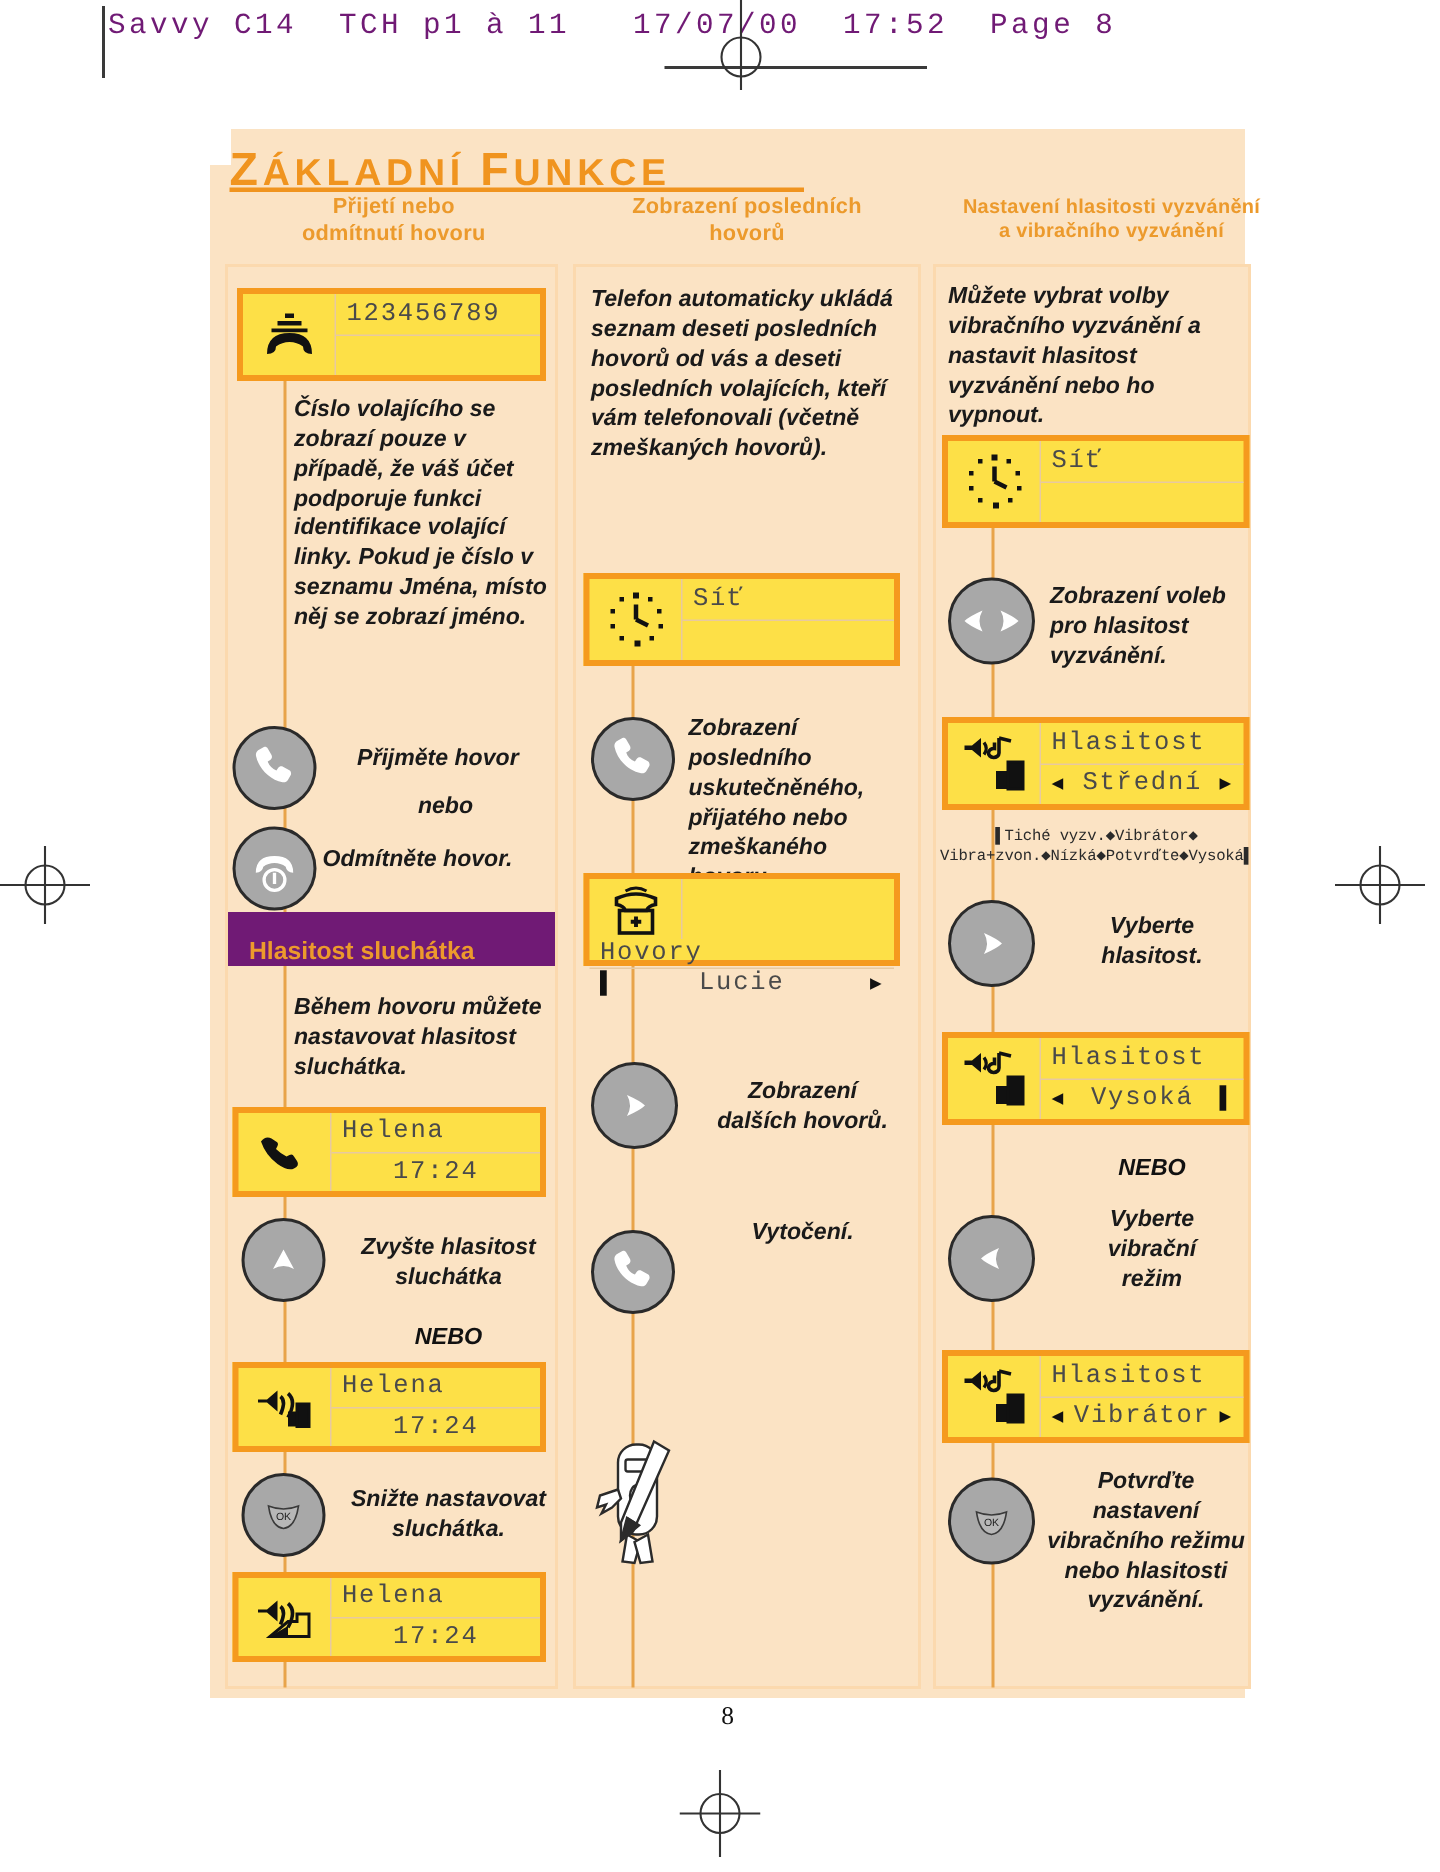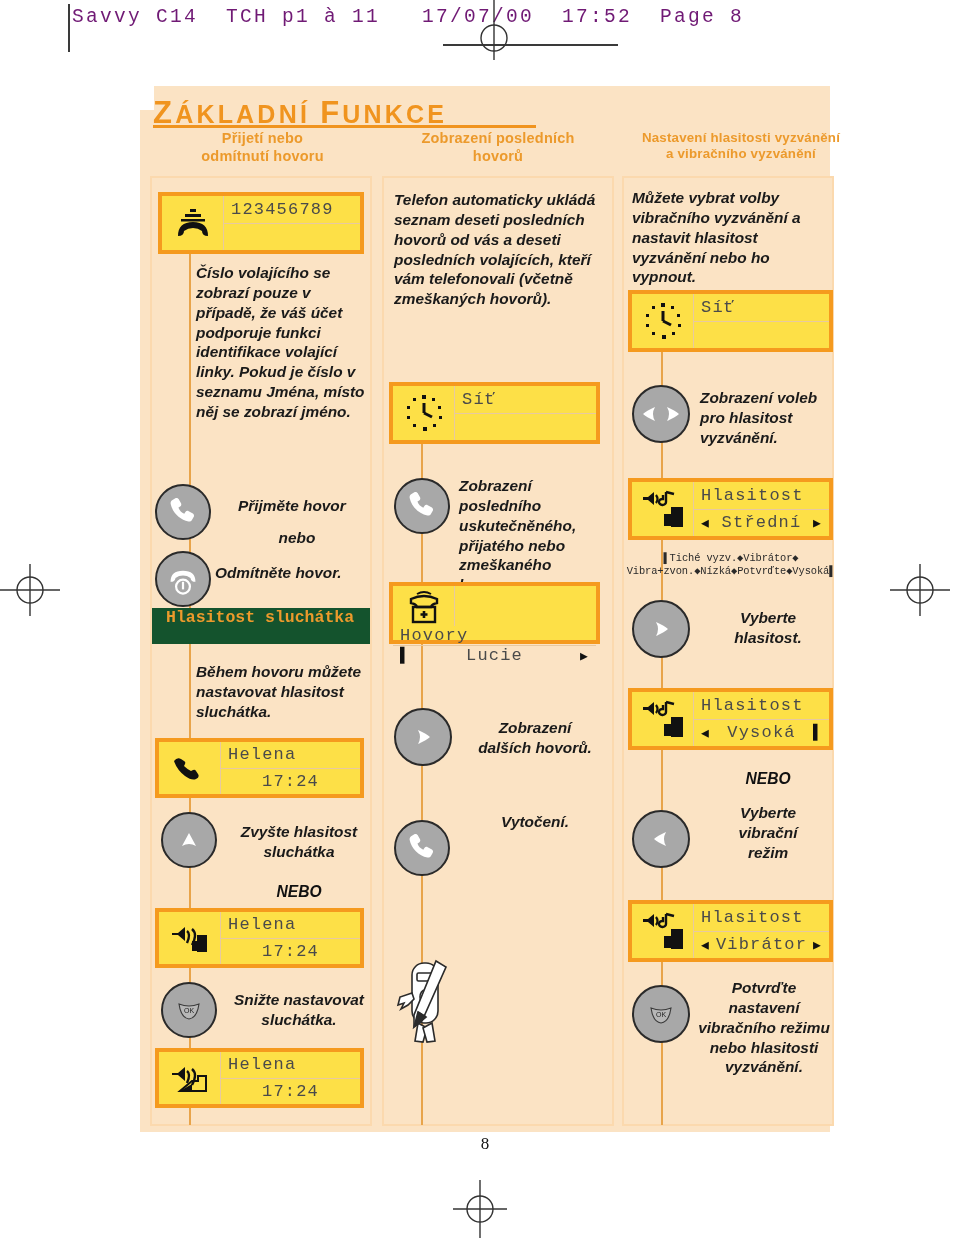--- a/index.html
+++ b/index.html
@@ -164,22 +164,22 @@
   }
   .body-txt.c { text-align: center; }
   .note-txt {
     position: absolute;
     font-size: 15.2px; line-height: 1.30;
     font-weight: bold; font-style: italic;
     color: #f0b35e;
   }
   .sub-band {
     position: absolute;
-    background: #14532d;
-    display: flex; align-items: flex-start; font-family: Liberation Mono, monospace;
+    background: #701a75;
+    display: flex; align-items: flex-end;
   }
   .sub-band span {
     color: #ec9a2c; font-weight: bold; font-size: 16.5px;
     padding-left: 14px;
   }
   .tiny-legend {
     position: absolute;
     text-align: center;
     font-family: "Liberation Mono", monospace;
     font-size: 10.4px; line-height: 1.25;

